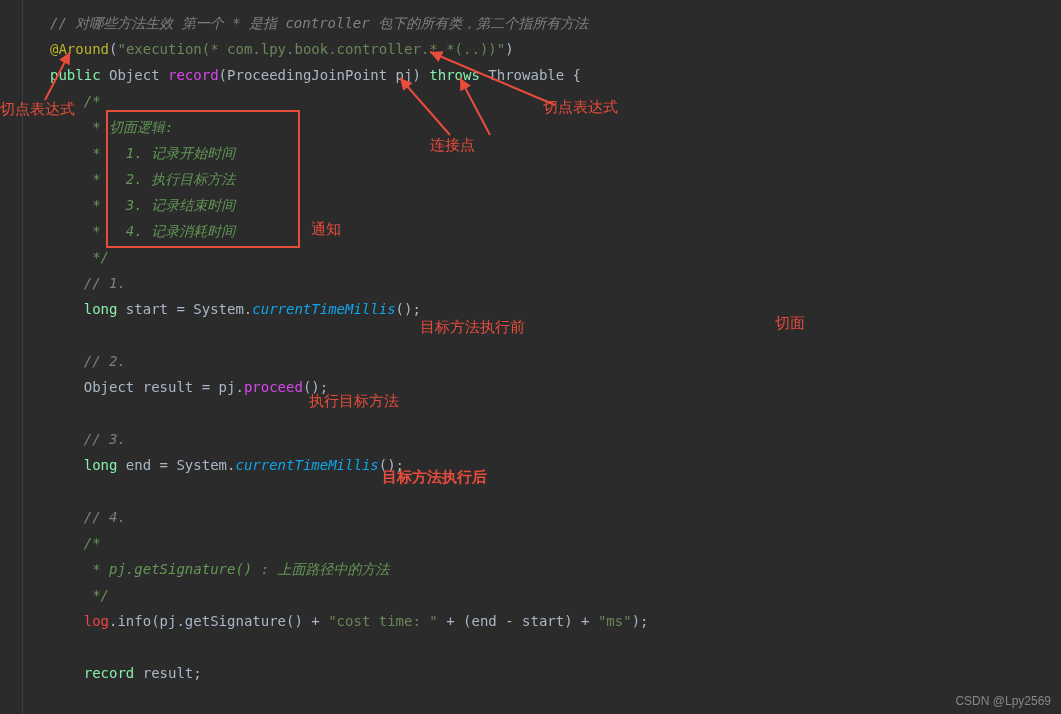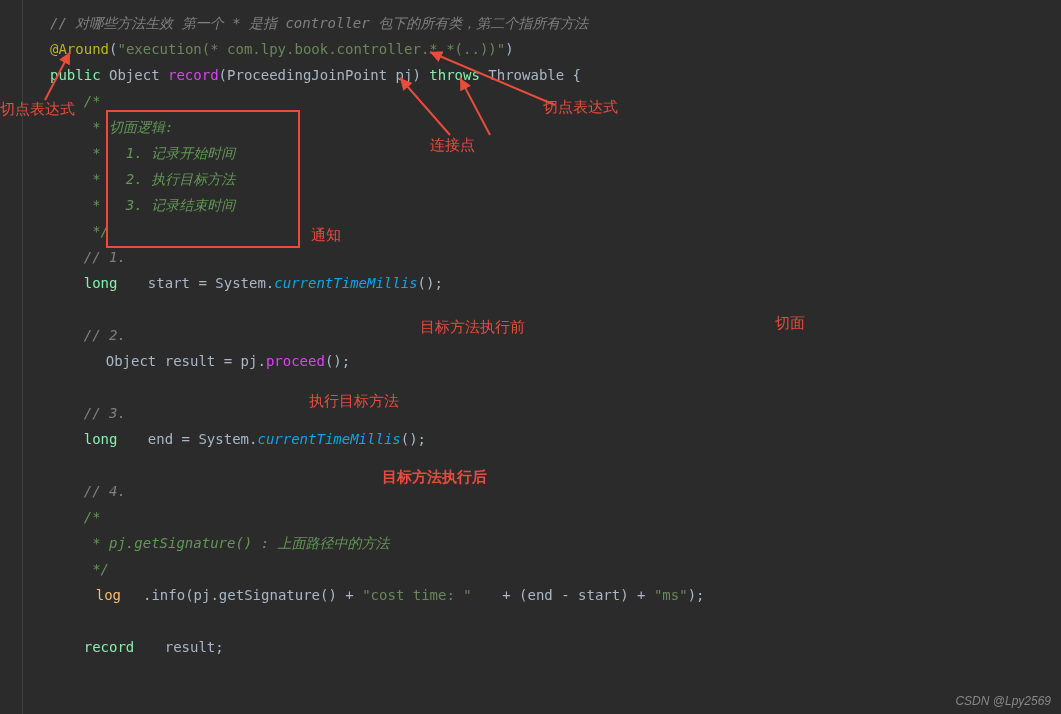--- a/index.html
+++ b/index.html
@@ -26,22 +26,22 @@
   .comment { color: #808080; font-style: italic; }
   .comment-green { color: #629755; font-style: italic; }
   .annotation { color: #bbb529; }
   .string { color: #6a8759; }
   .keyword { color: #86efac; }
   .type { color: #a9b7c6; }
   .method { color: #d946ef; }
   .method-italic { color: #0ea5e9; font-style: italic; }
   .param { color: #a9b7c6; }
   .paren { color: #a9b7c6; }
-  .ident { color: #a9b7c6; margin-left: 22px; }
-  .field { color: #fdba74; margin-left: 12px; }
+  .ident { color: #a9b7c6; }
+  .field { color: #ef4444; }
 
   .red-box {
     position: absolute;
     border: 2px solid #e74c3c;
     pointer-events: none;
   }
   .red-label {
     position: absolute;
     color: #e74c3c;
     font-style: normal;
@@ -54,21 +54,20 @@
     pointer-events: none;
     overflow: visible;
   }
   .watermark {
     position: absolute;
     bottom: 6px;
     right: 10px;
     color: #888;
     font-size: 12px;
     font-family: "Microsoft YaHei", sans-serif;
-    font-style: italic;
   }
   .gutter-line {
     position: absolute;
     left: 22px;
     top: 0;
     bottom: 0;
     width: 1px;
     background: #3c3f41;
   }
 </style>
@@ -79,20 +78,21 @@
 
 <div class="editor">
   <div class="line"><span class="comment">// 对哪些方法生效 第一个 * 是指 controller 包下的所有类，第二个指所有方法</span></div>
   <div class="line"><span class="annotation">@Around</span><span class="paren">(</span><span class="string">"execution(* com.lpy.book.controller.*.*(..))"</span><span class="paren">)</span></div>
   <div class="line"><span class="keyword">public</span><span class="type"> Object </span><span class="method">record</span><span class="param">(ProceedingJoinPoint pj) </span><span class="keyword">throws</span><span class="type"> Throwable {</span></div>
   <div class="line"><span class="comment-green">    /*</span></div>
   <div class="line"><span class="comment-green">     * 切面逻辑:</span></div>
   <div class="line"><span class="comment-green">     *   1. 记录开始时间</span></div>
   <div class="line"><span class="comment-green">     *   2. 执行目标方法</span></div>
   <div class="line"><span class="comment-green">     *   3. 记录结束时间</span></div>
+  <div class="line"><span class="comment-green">     *   4. 记录消耗时间</span></div>
   <div class="line"><span class="comment-green">     */</span></div>
   <div class="line"><span class="comment">    // 1.</span></div>
   <div class="line"><span>    </span><span class="keyword">long</span><span class="ident"> start = System.</span><span class="method-italic">currentTimeMillis</span><span class="paren">();</span></div>
   <div class="line"><span></span>&nbsp;</div>
   <div class="line"><span class="comment">    // 2.</span></div>
   <div class="line"><span class="ident">    Object result = pj.</span><span class="method">proceed</span><span class="paren">();</span></div>
   <div class="line"><span></span>&nbsp;</div>
   <div class="line"><span class="comment">    // 3.</span></div>
   <div class="line"><span>    </span><span class="keyword">long</span><span class="ident"> end = System.</span><span class="method-italic">currentTimeMillis</span><span class="paren">();</span></div>
   <div class="line"><span></span>&nbsp;</div>
@@ -103,21 +103,21 @@
   <div class="line"><span>    </span><span class="field">log</span><span class="ident">.info(pj.getSignature() + </span><span class="string">"cost time: "</span><span class="ident"> + (end - start) + </span><span class="string">"ms"</span><span class="paren">);</span></div>
   <div class="line"><span></span>&nbsp;</div>
   <div class="line"><span>    </span><span class="keyword">record</span><span class="ident"> result;</span></div>
 </div>
 
 <div class="red-box" style="left:106px; top:110px; width:190px; height:134px;"></div>
 
 <div class="red-label" style="left:0px; top:100px;">切点表达式</div>
 <div class="red-label" style="left:543px; top:98px;">切点表达式</div>
 <div class="red-label" style="left:430px; top:136px;">连接点</div>
-<div class="red-label" style="left:311px; top:226px;">通知</div>
+<div class="red-label" style="left:311px; top:220px;">通知</div>
 <div class="red-label" style="left:420px; top:318px;">目标方法执行前</div>
 <div class="red-label" style="left:309px; top:392px;">执行目标方法</div>
 <div class="red-label" style="left:382px; top:468px;font-weight:bold;">目标方法执行后</div>
 <div class="red-label" style="left:775px; top:314px;">切面</div>
 
 <svg class="arrow" style="left:0;top:0;" width="1061" height="714">
   <defs>
     <marker id="ah" markerWidth="8" markerHeight="8" refX="6" refY="3" orient="auto">
       <path d="M0,0 L6,3 L0,6 Z" fill="#e74c3c"></path>
     </marker>

